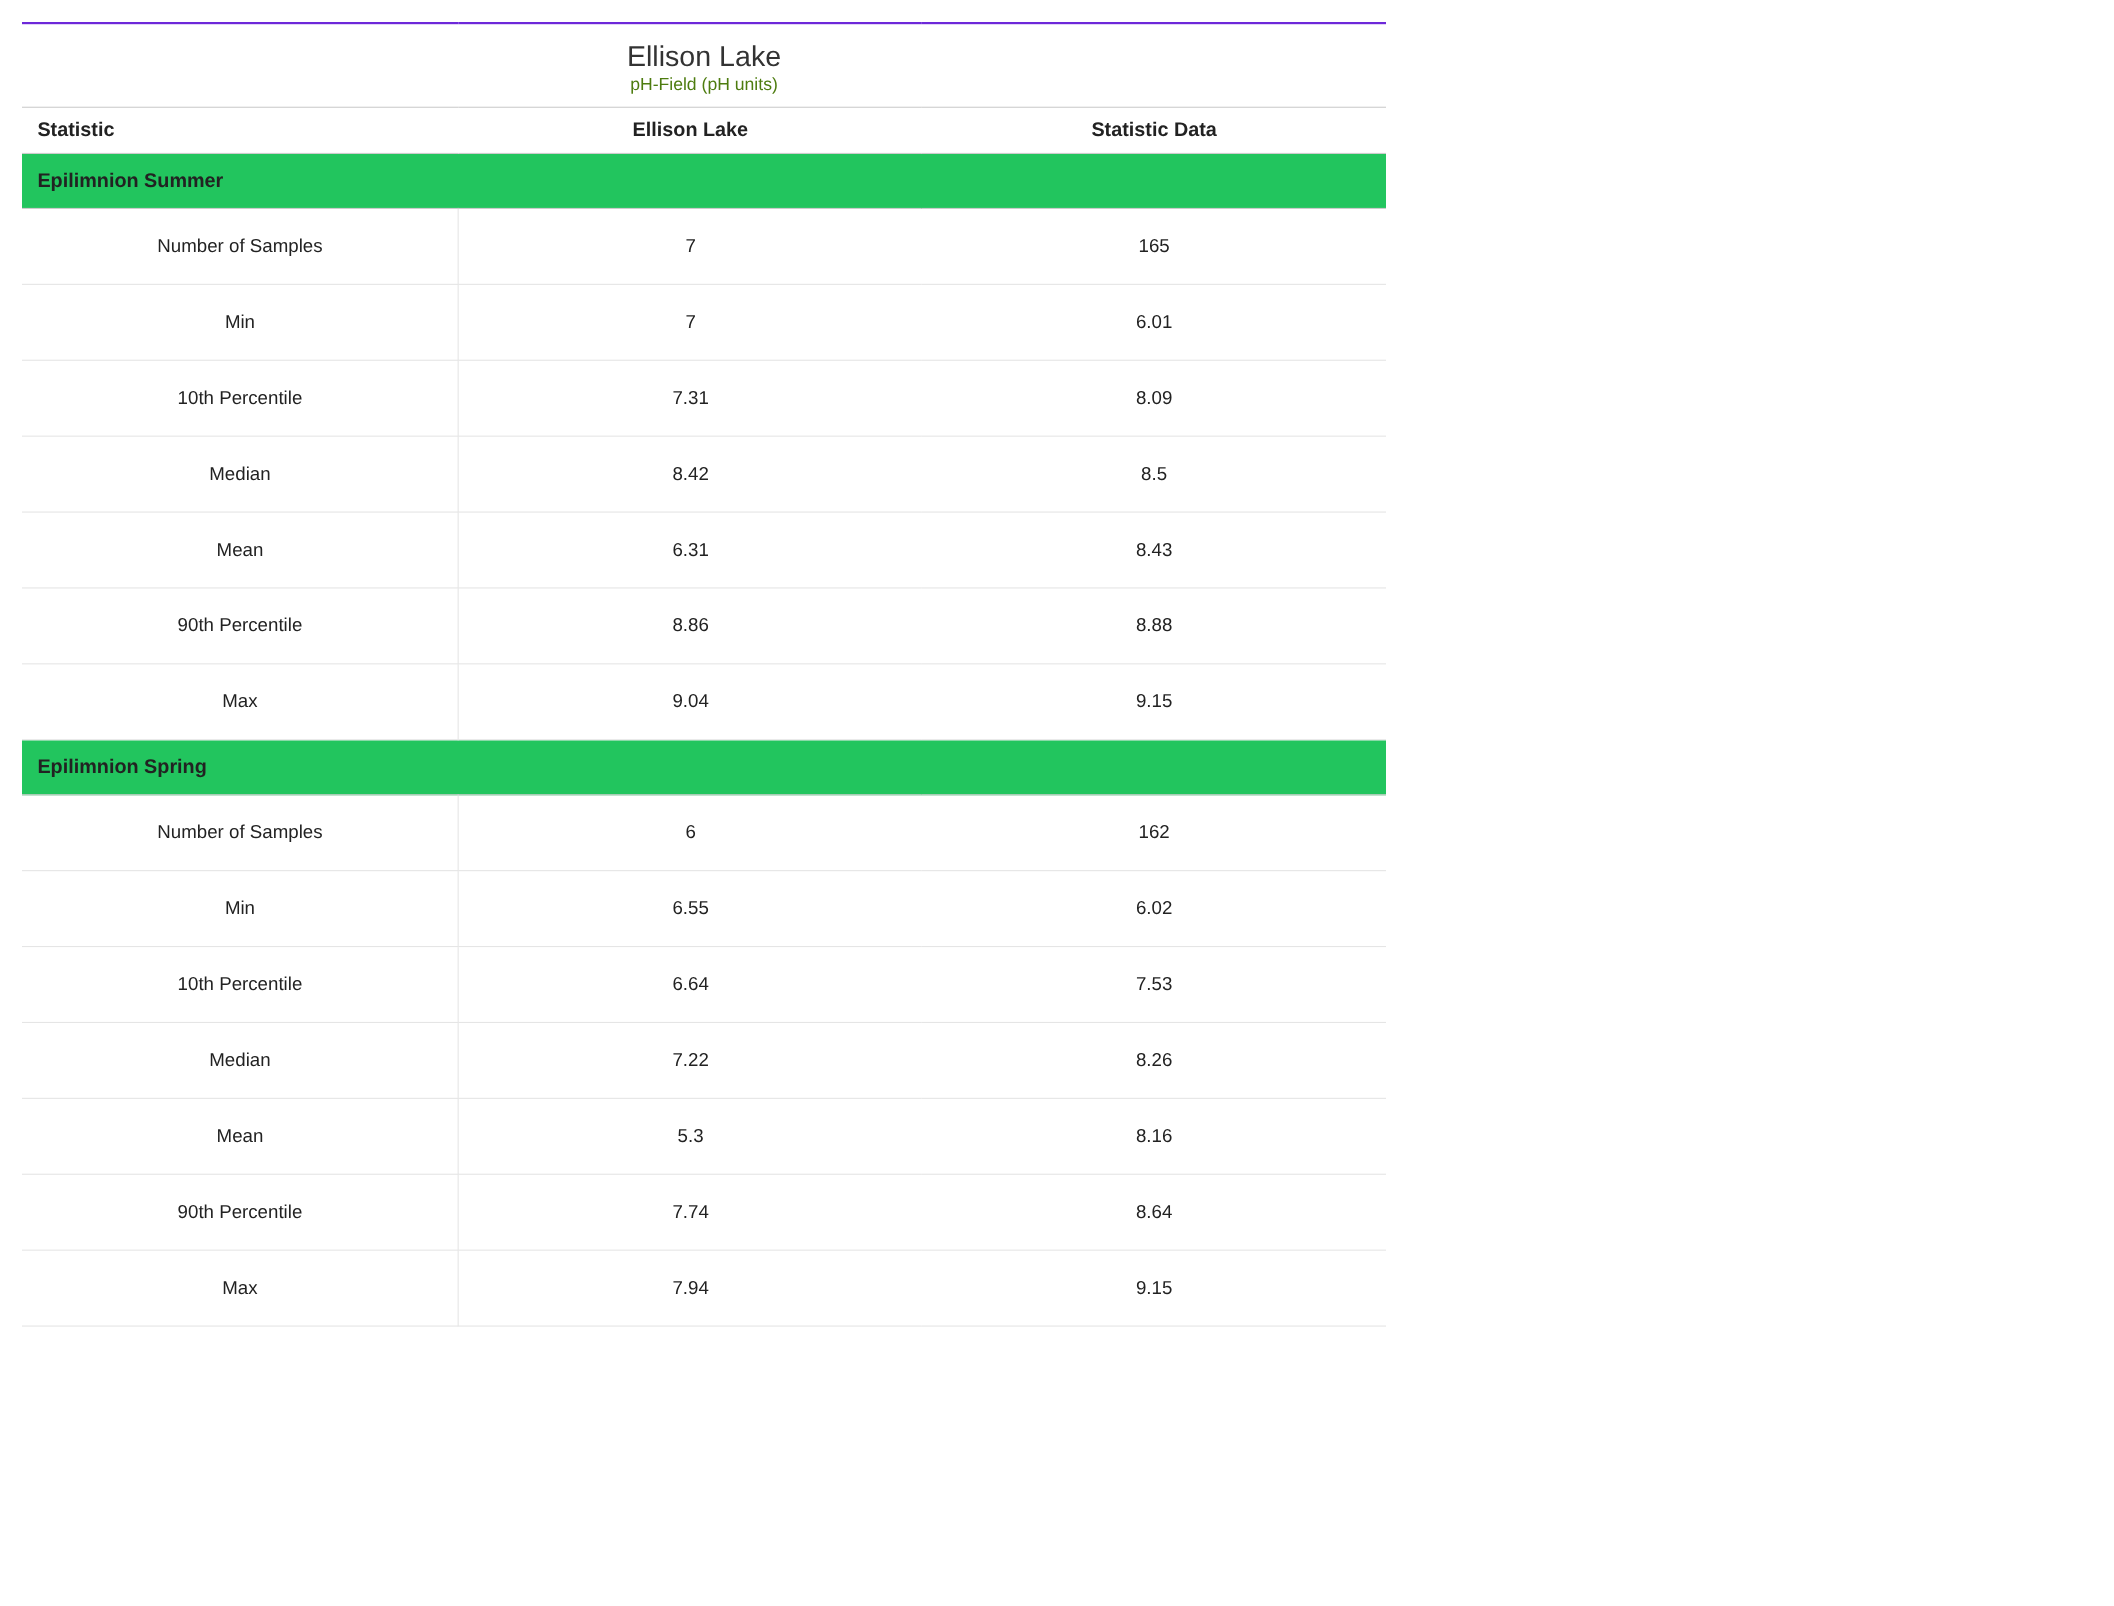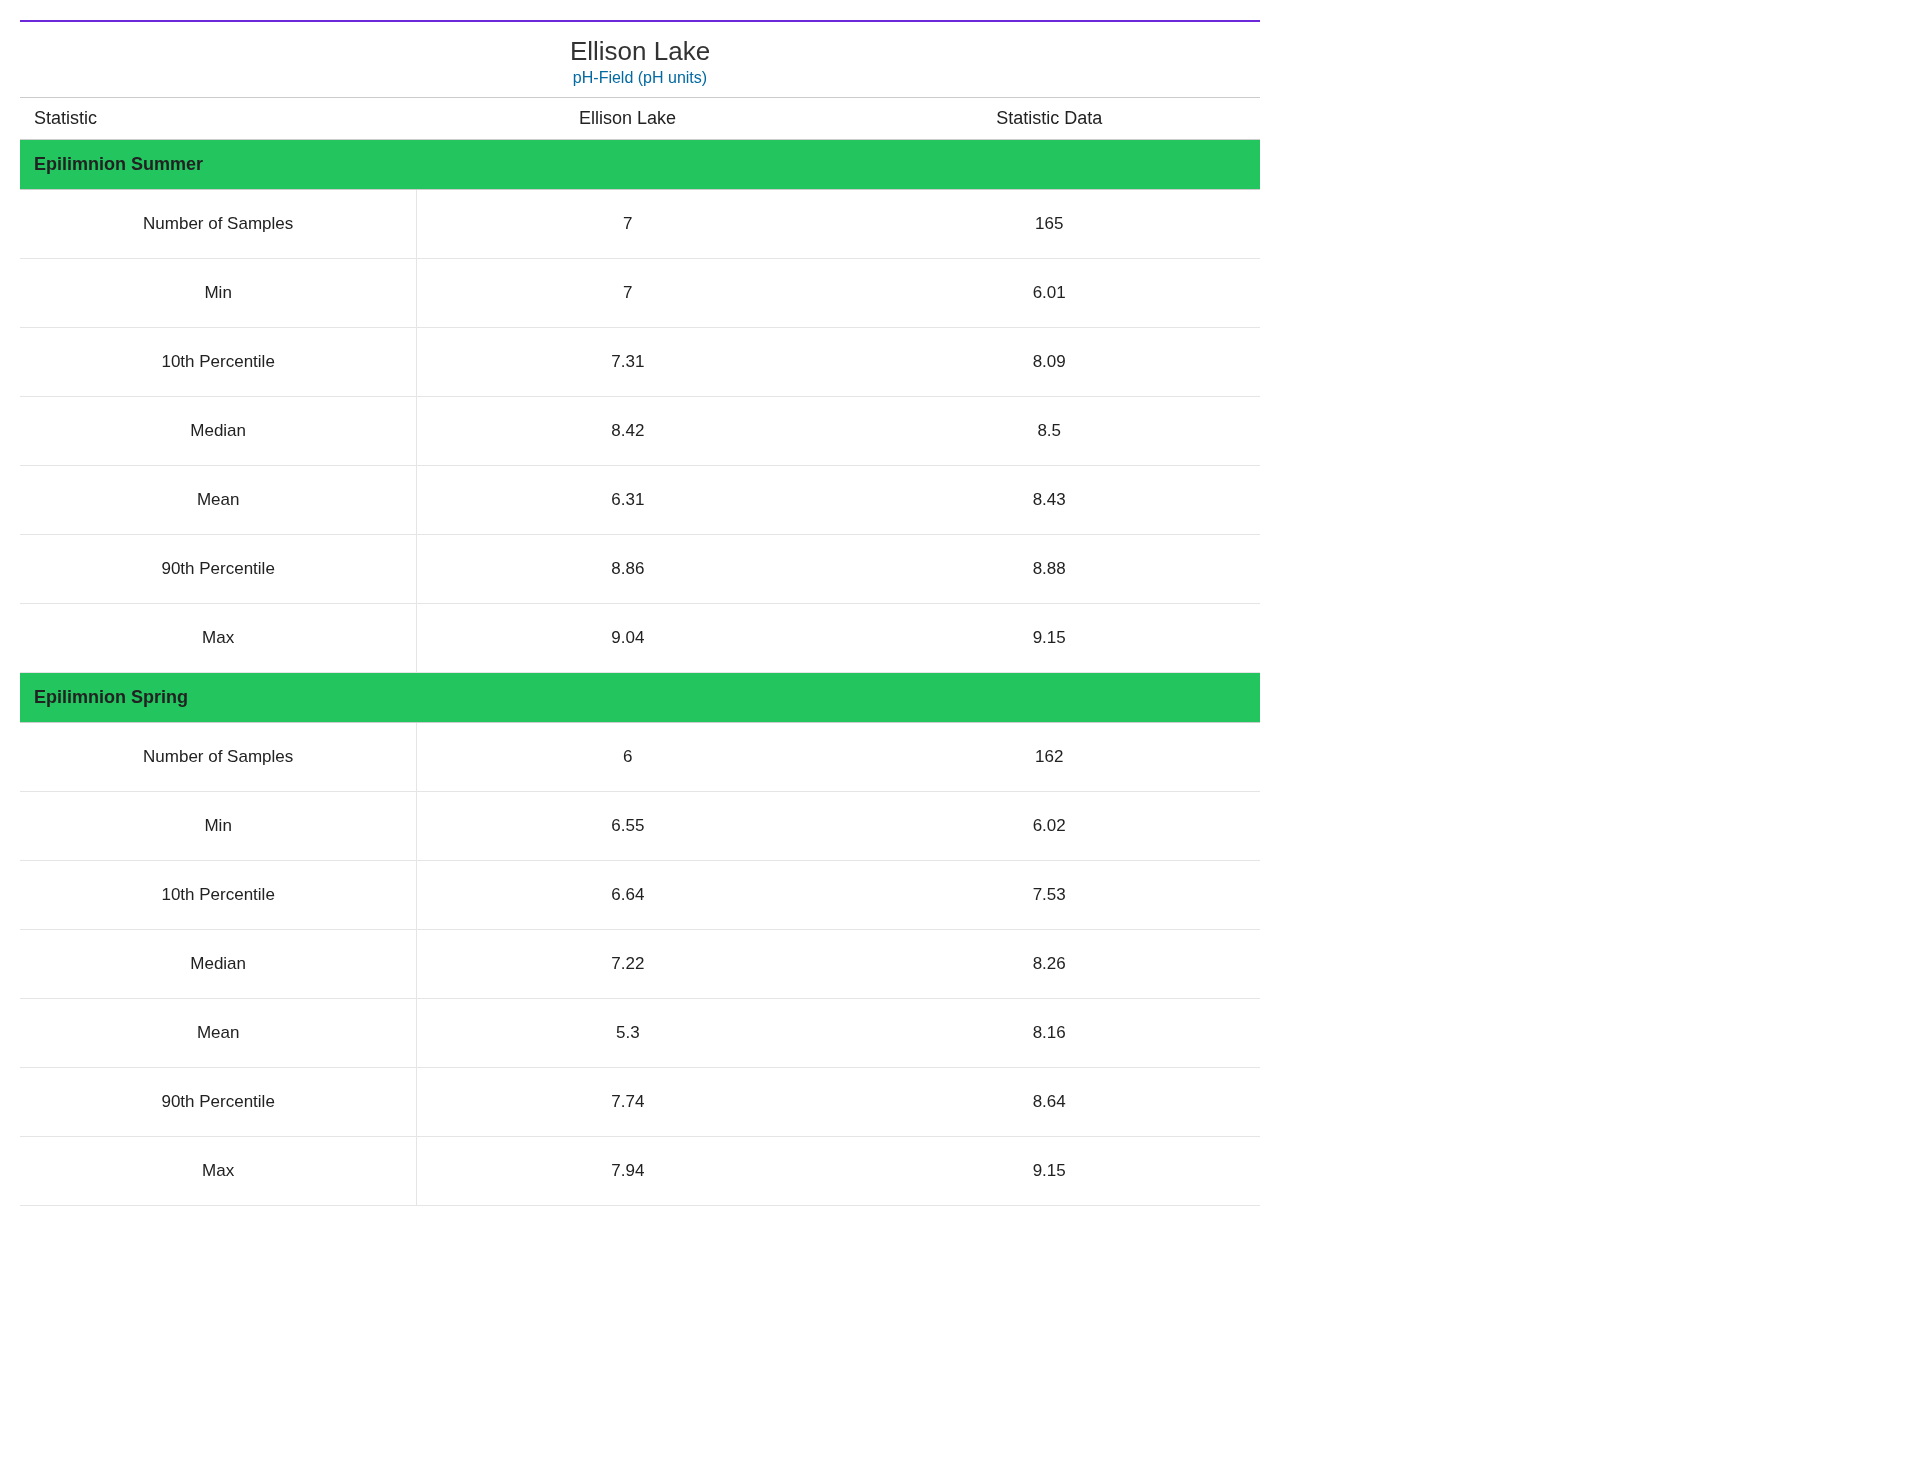--- a/index.html
+++ b/index.html
@@ -24,25 +24,25 @@
     text-align: center;
     padding: 14px 0 2px 0;
     font-size: 26px;
     font-weight: 400;
     color: #333;
   }
   .subtitle-cell {
     text-align: center;
     padding: 0 0 10px 0;
     font-size: 16px;
-    color: #0369a1;
+    color: #4d7c0f;
   }
   .header-row th {
     text-align: left;
-    font-weight: 400;
+    font-weight: 700;
     font-size: 18px;
     padding: 10px 14px;
     border-top: 1px solid #ccc;
     border-bottom: 1px solid #ccc;
   }
   .header-row th.center {
     text-align: center;
   }
   .section-row td {
     background: #22c55e;

